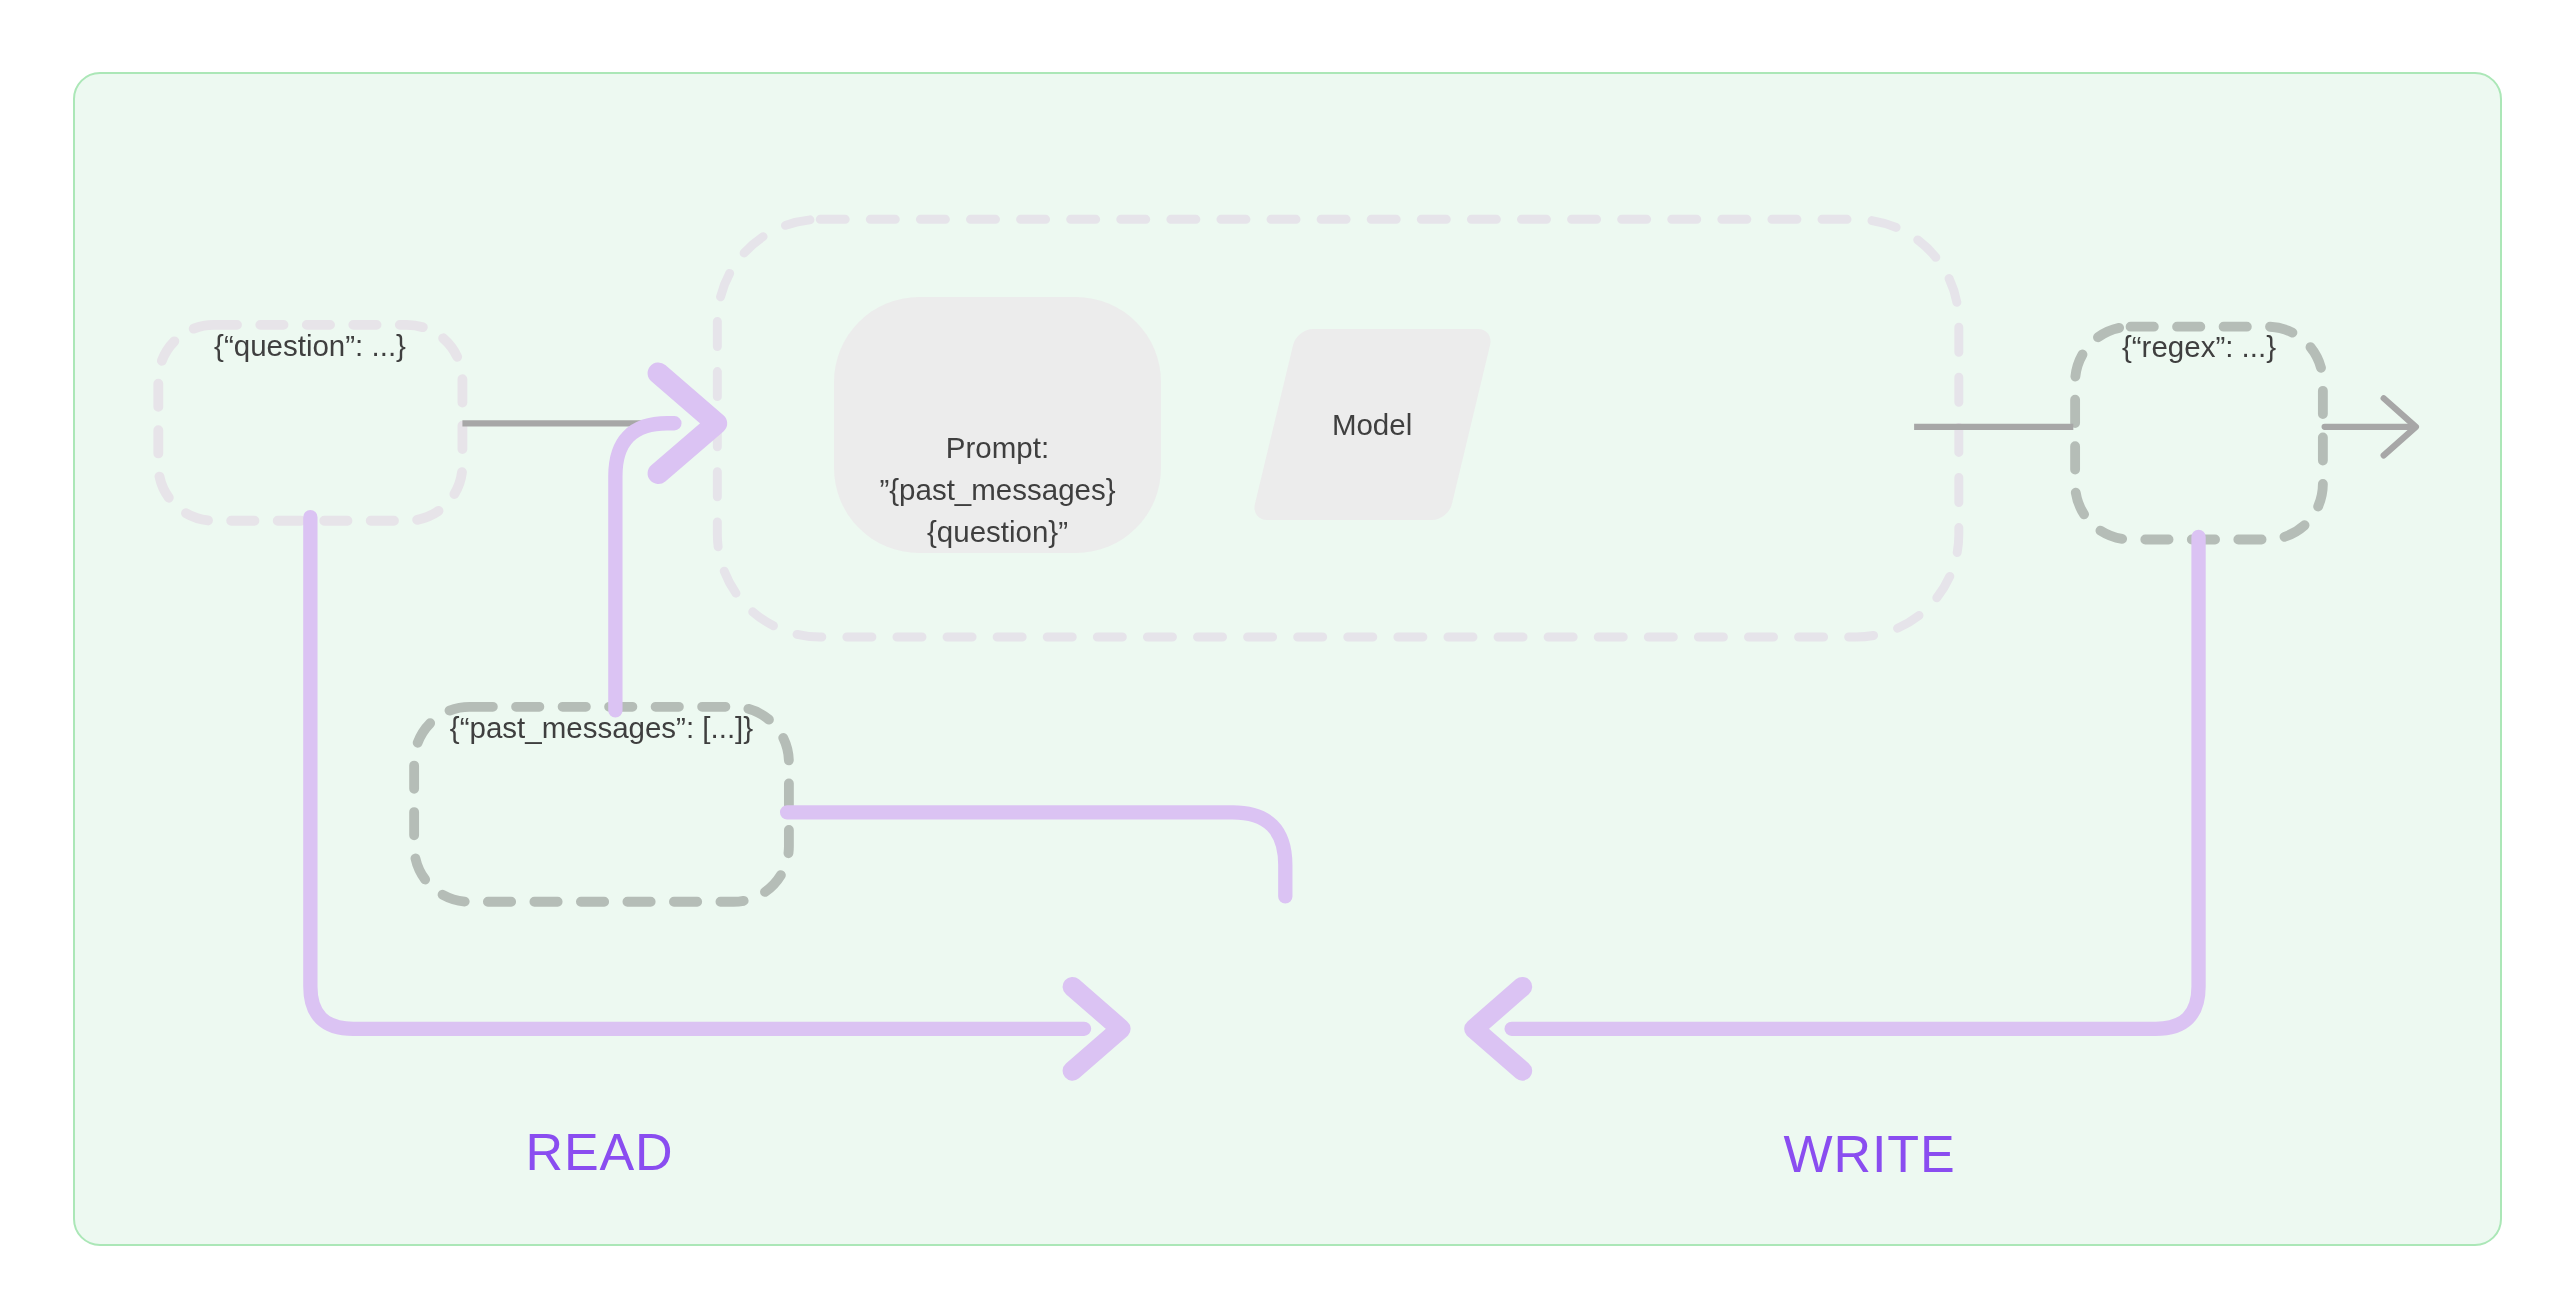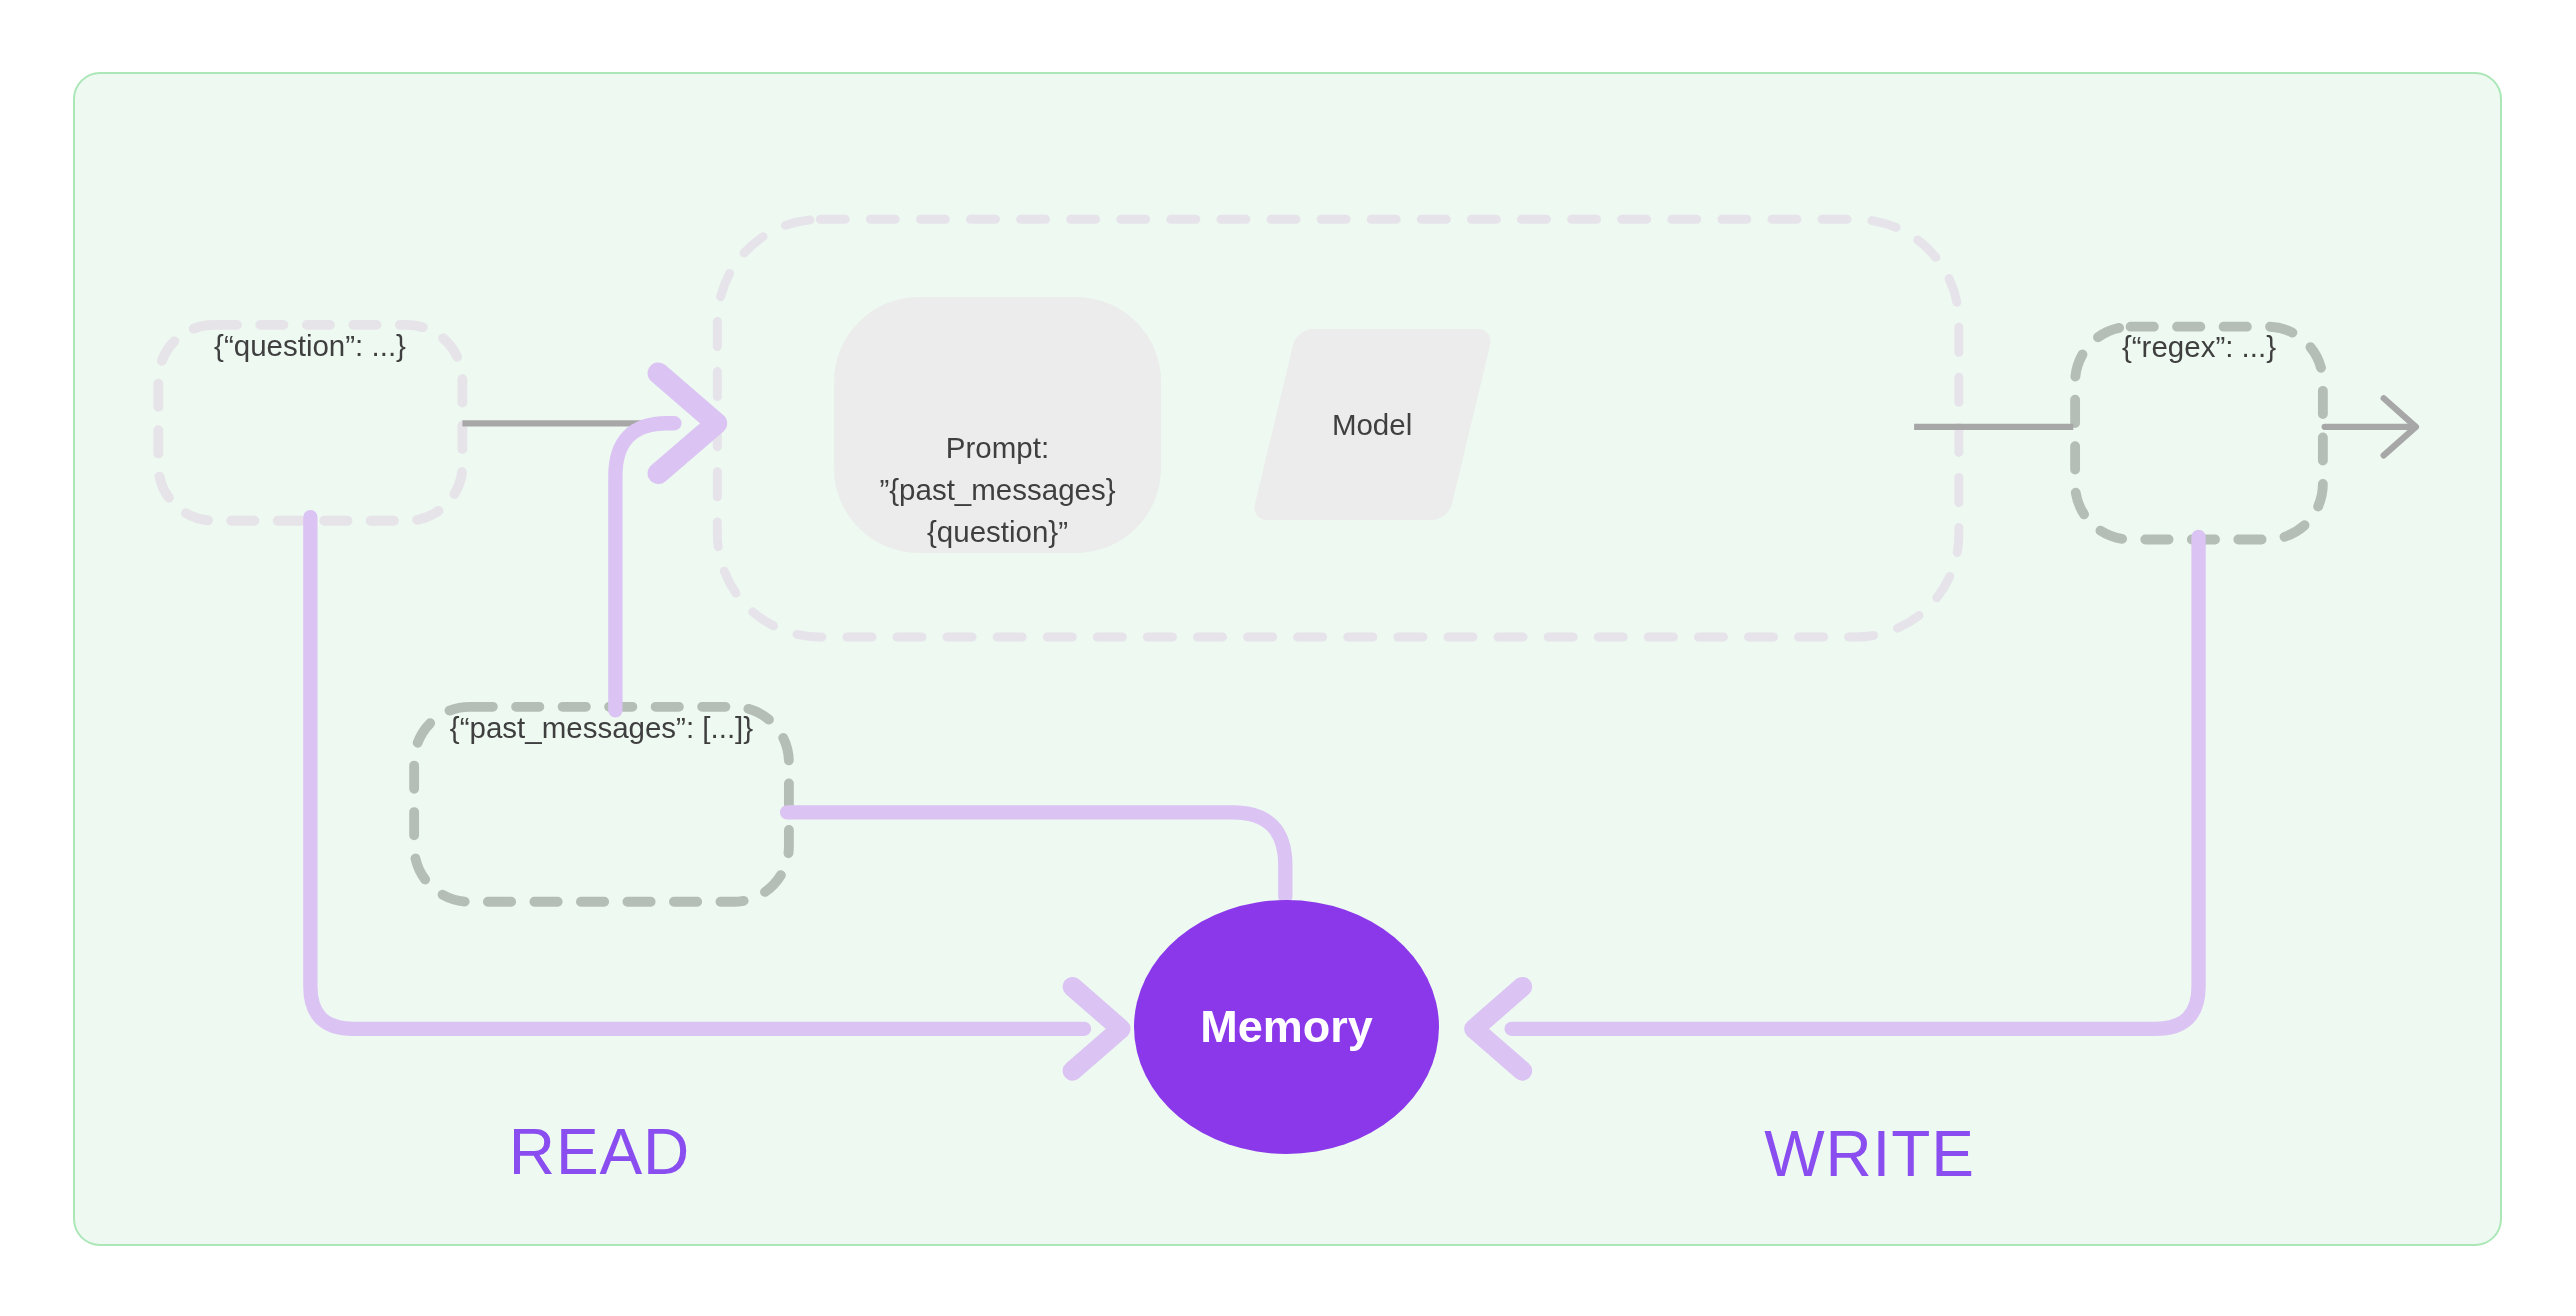--- a/index.html
+++ b/index.html
@@ -56,21 +56,21 @@
     border-radius:50%;
     display:flex;align-items:center;justify-content:center;
     color:#ffffff;
     font-size:45px;
     font-weight:bold;
   }
   .big-label{
     position:absolute;
     display:flex;align-items:center;justify-content:center;
     color:#8a4df0;
-    font-size:64px;
+    font-size:52px;
     font-weight:500;
     letter-spacing:0.9px;
   }
   .read-label{ left:483px;top:1116px;width:233px;height:72px; }
   .write-label{ left:1753px;top:1118px;width:233px;height:72px; }
 </style>
 </head>
 <body>
 
 <div class="canvas">
@@ -116,23 +116,20 @@
     <span>Prompt:</span>
     <span>”{past_messages}</span>
     <span>{question}”</span>
   </div>
 
   <div class="gray-node model-node">
     <span class="unskew">Model</span>
   </div>
 
 
-  <div class="memory-node">
-    <span>Memory</span>
-  </div>
 
   <div class="big-label read-label">
     <span>READ</span>
   </div>
   <div class="big-label write-label">
     <span>WRITE</span>
   </div>
 
 </div>
 

